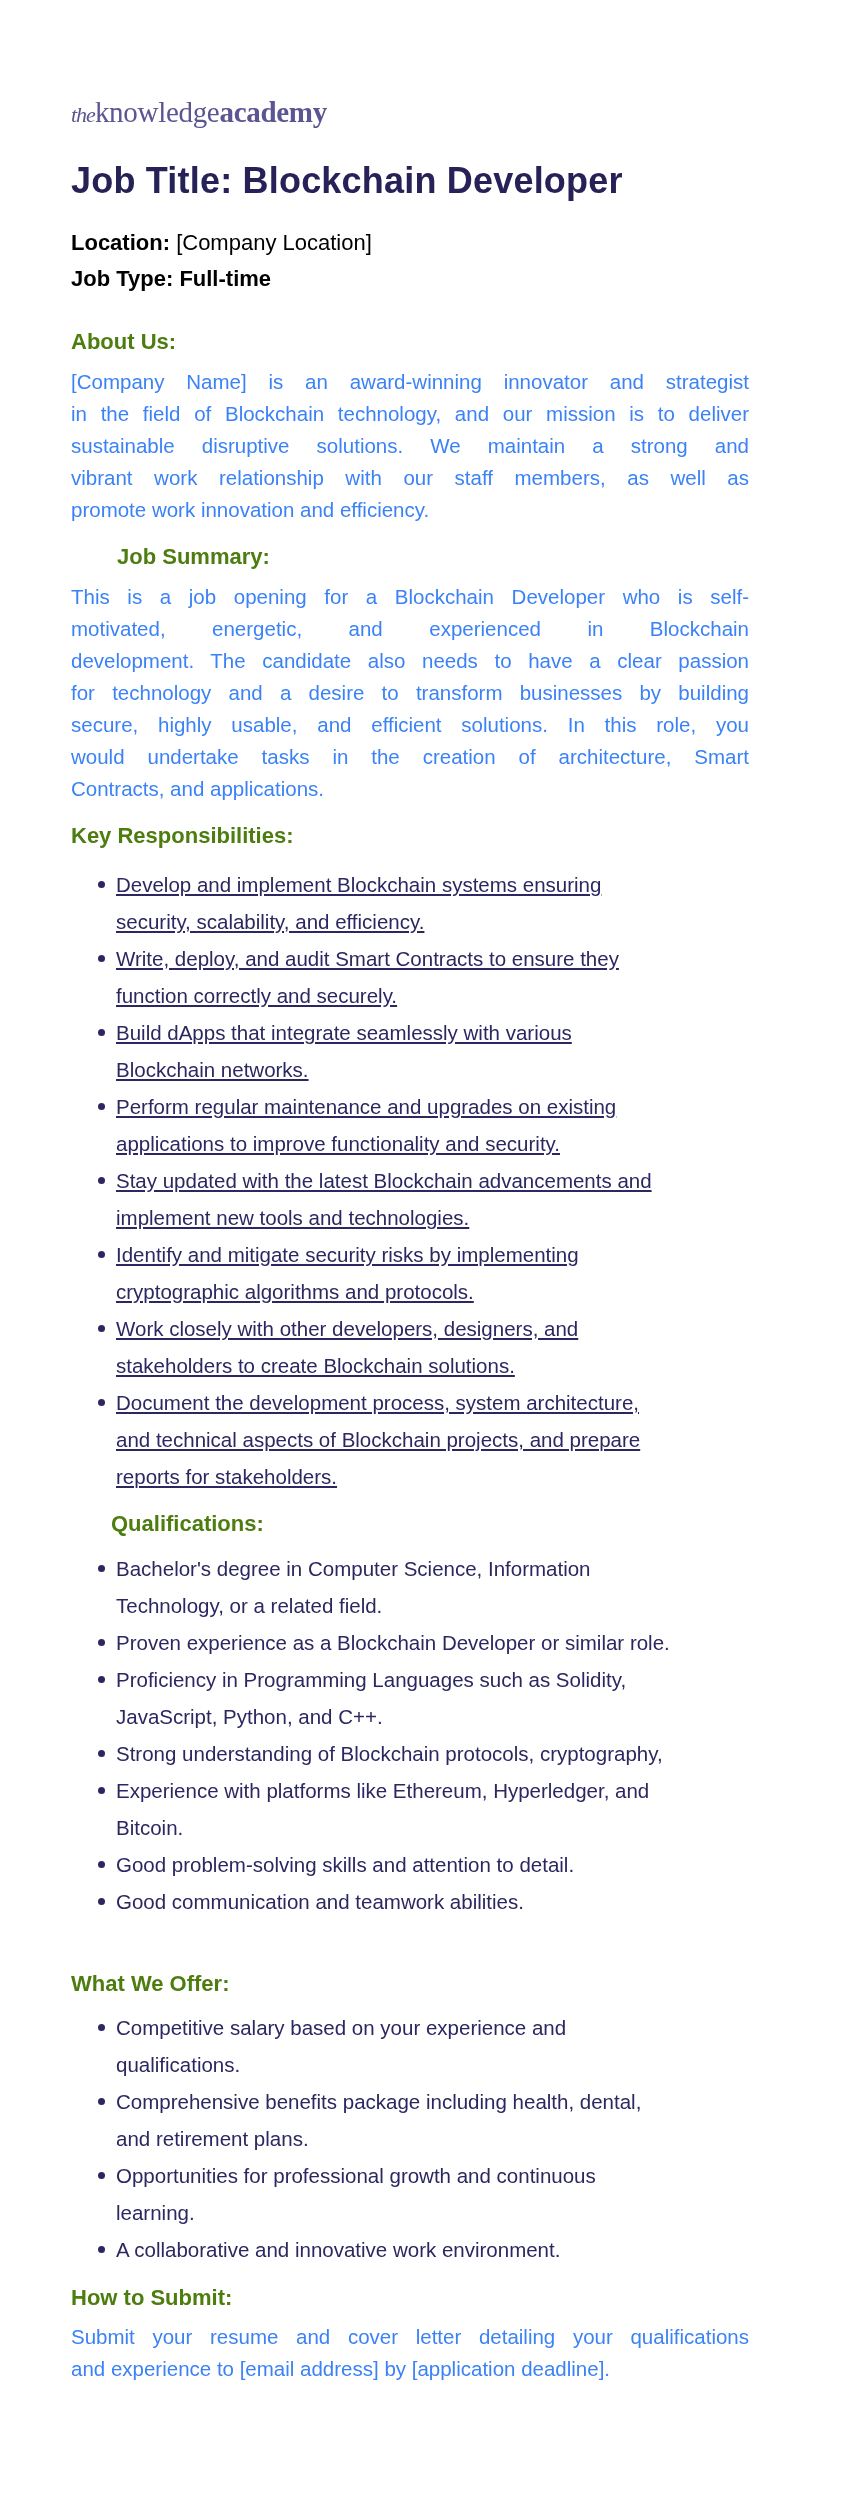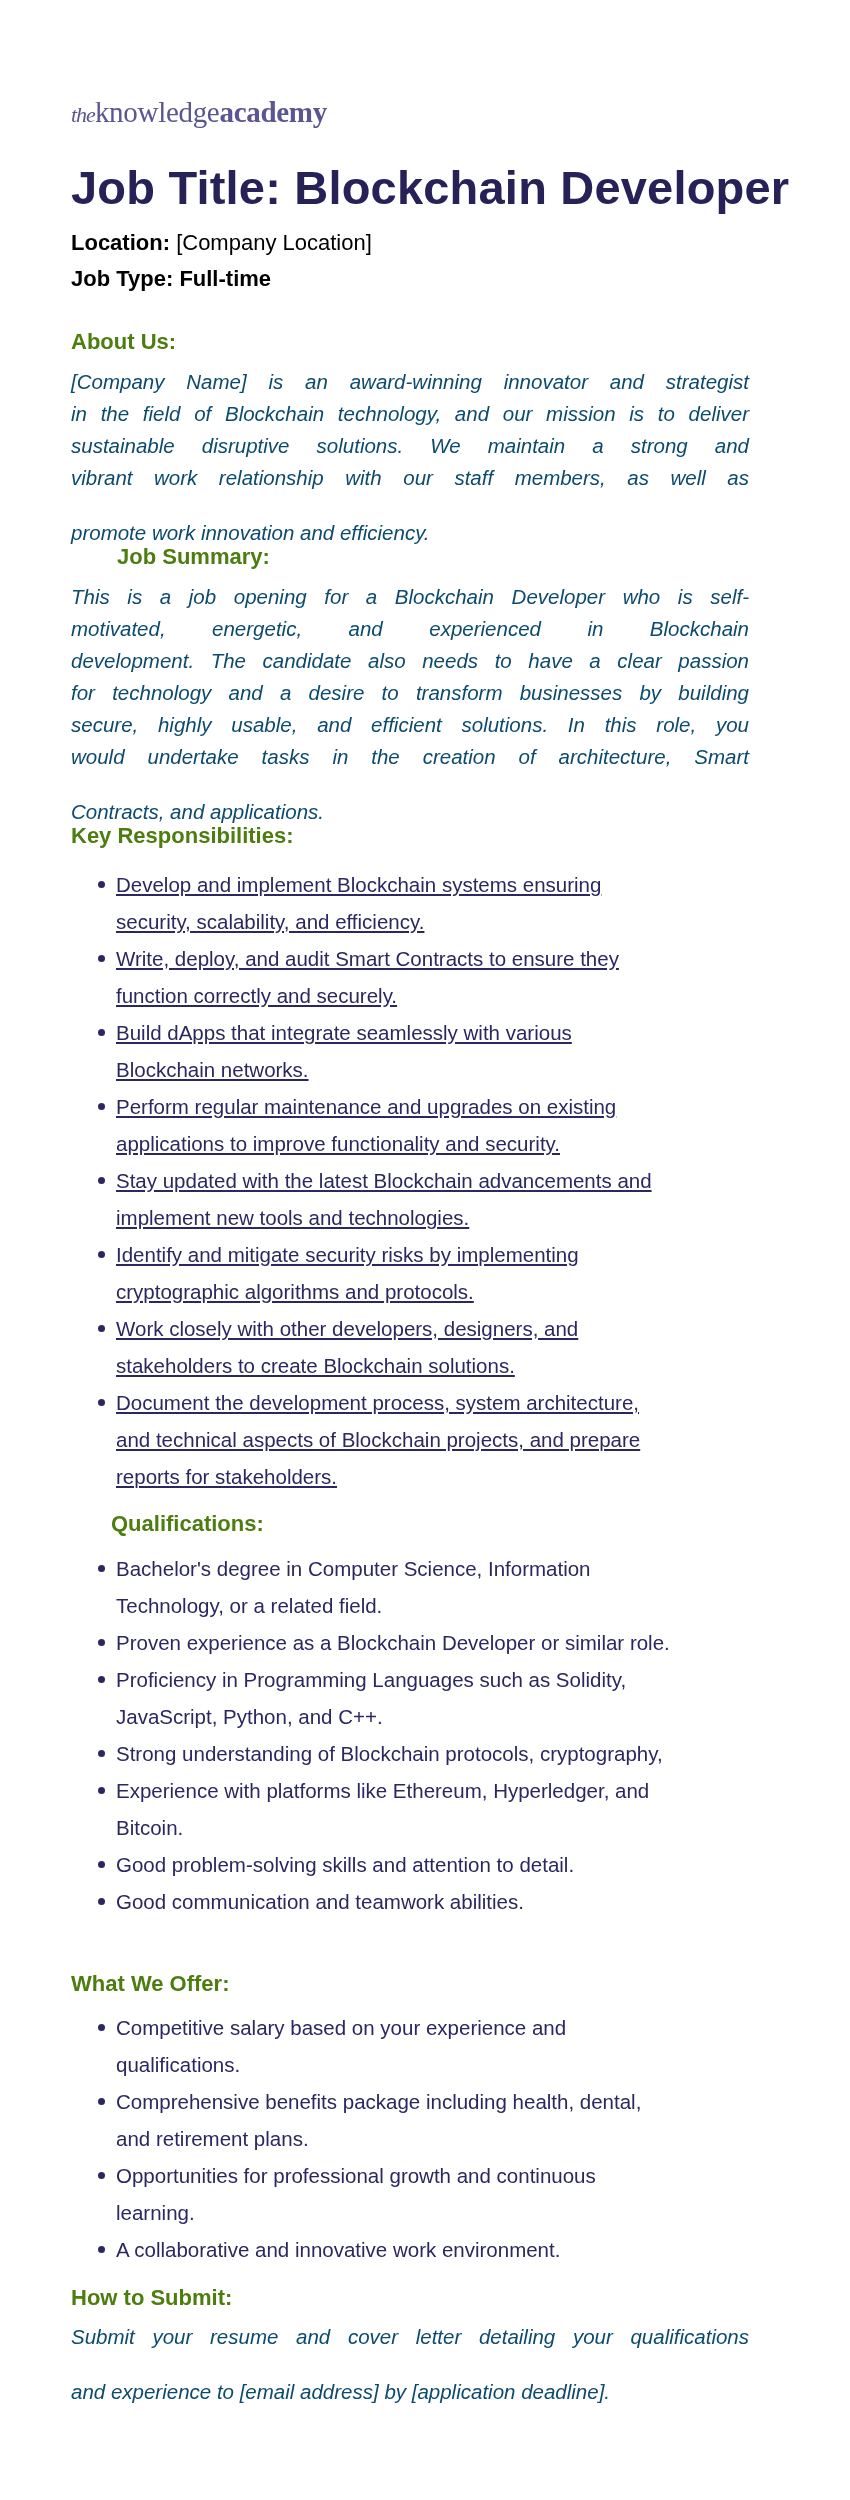--- a/index.html
+++ b/index.html
@@ -3,27 +3,27 @@
 <meta charset="utf-8">
 <style>
   html, body { margin: 0; padding: 0; background: #ffffff; }
   body { width: 850px; height: 2500px; position: relative; overflow: hidden;
          font-family: "Liberation Sans", sans-serif; color: #262257; }
   .logo { position: absolute; left: 71px; top: 96px; font-family: "Liberation Serif", serif;
           font-size: 29px; color: #5b5593; letter-spacing: -0.3px; white-space: nowrap; }
   .logo .the { font-style: italic; font-size: 22px; letter-spacing: -1px; }
   .logo .acad { font-weight: bold; }
   .abs { position: absolute; left: 71px; white-space: nowrap; }
-  .title { font-size: 47px; font-weight: bold; color: #262257; letter-spacing: 0.2px; }
+  .title { font-size: 36px; font-weight: bold; color: #262257; letter-spacing: 0.2px; }
   .meta { font-size: 22px; color: #000000; }
   .meta b { font-weight: bold; }
   .h2 { font-size: 22px; font-weight: bold; color: #4d7c0f; }
-  .para { position: absolute; left: 71px; width: 678px; font-size: 20.5px; line-height: 32px; color: #0c4a6e; font-style: italic; }
+  .para { position: absolute; left: 71px; width: 678px; font-size: 20.5px; line-height: 32px; color: #3b82f6; }
   .para .ln { display: block; height: 32px; text-align: justify; text-align-last: justify; white-space: nowrap; }
-  .para .ln.last { text-align-last: left; margin-top: 23px; }
+  .para .ln.last { text-align-last: left; }
   .list { position: absolute; left: 71px; width: 700px; margin: 0; padding: 0; list-style: none;
           font-size: 20.5px; line-height: 37px; color: #2b2760; }
   .list li { position: relative; padding-left: 45px; }
   .list li .bul { position: absolute; left: 27px; top: 15px; width: 7px; height: 7px; border-radius: 50%; background: #2b2760; }
   .list li .ln { display: block; height: 37px; white-space: nowrap; }
 </style>
 </head>
 <body>
 
 <div class="logo">

